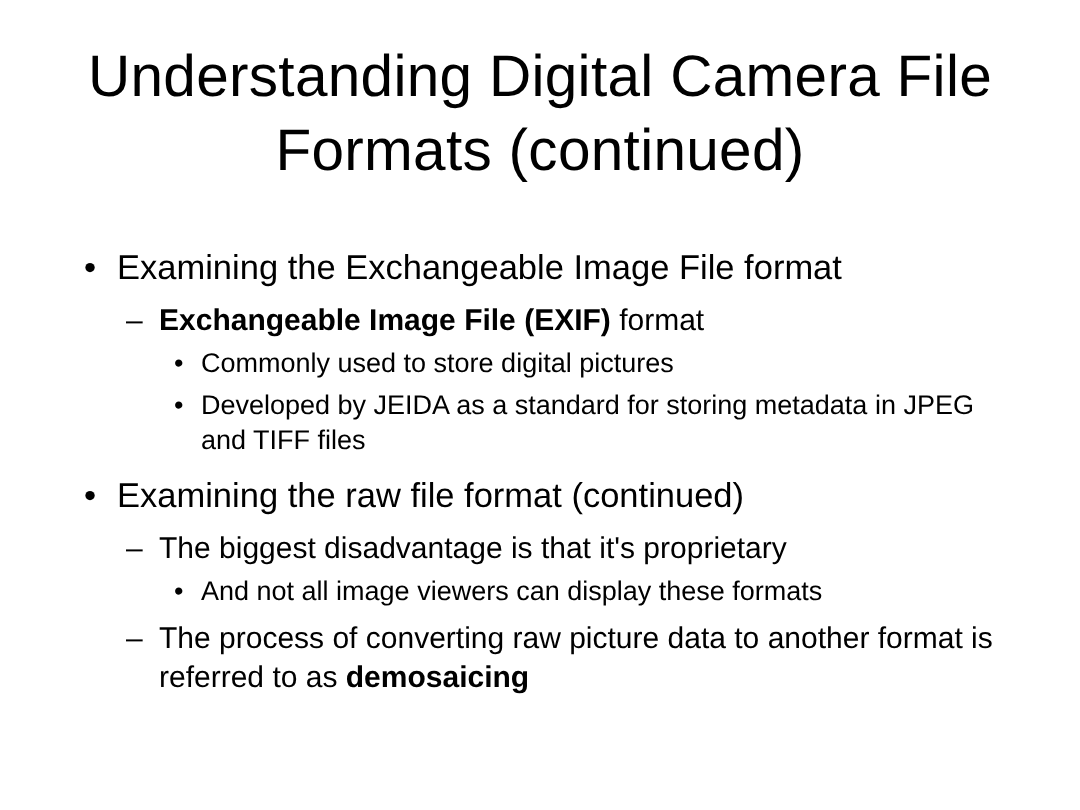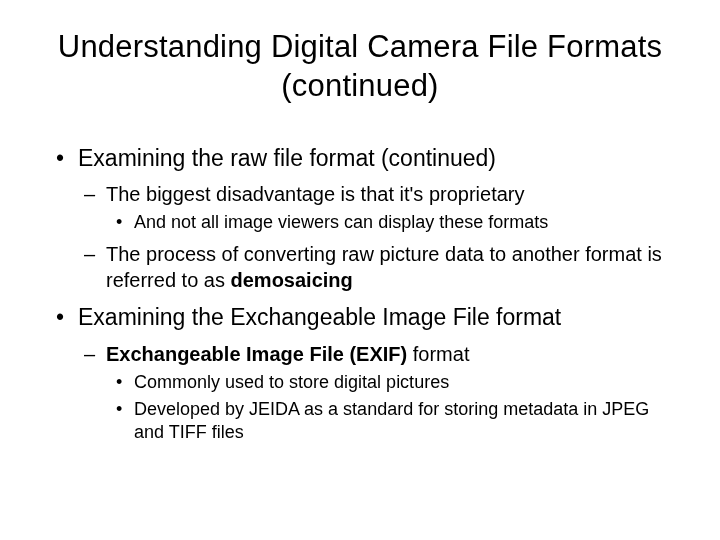--- a/index.html
+++ b/index.html
@@ -4,21 +4,21 @@
 <style>
   * { box-sizing: border-box; margin: 0; padding: 0; }
   html, body { width: 720px; height: 540px; }
   body {
     background: #ffffff;
     font-family: Arial, Helvetica, sans-serif;
     color: #000000;
     padding: 28px 50px 30px 50px;
   }
   .title {
-    font-size: 31px;
+    font-size: 39px;
     text-align: center;
     font-weight: 400;
     line-height: 1.25;
     margin-bottom: 38px;
     letter-spacing: 0.2px;
   }
   ul { list-style: none; }
   .lvl1 > li {
     font-size: 23px;
     line-height: 1.3;
@@ -66,44 +66,44 @@
   }
   .bold { font-weight: 700; }
 </style>
 </head>
 <body>
 
 <h1 class="title">Understanding Digital Camera File Formats (continued)</h1>
 
 <ul class="lvl1">
   <li>
+    <span>Examining the Exchangeable Image File format</span>
+    <ul class="lvl2">
+      <li>
+        <span class="bold">Exchangeable Image File (EXIF)</span><span> format</span>
+        <ul class="lvl3">
+          <li>
+            <span>Commonly used to store digital pictures</span>
+          </li>
+          <li>
+            <span>Developed by JEIDA as a standard for storing metadata in JPEG and TIFF files</span>
+          </li>
+        </ul>
+      </li>
+    </ul>
+  </li>
+  <li>
     <span>Examining the raw file format (continued)</span>
     <ul class="lvl2">
       <li>
         <span>The biggest disadvantage is that it's proprietary</span>
         <ul class="lvl3">
           <li>
             <span>And not all image viewers can display these formats</span>
           </li>
         </ul>
       </li>
       <li>
         <span>The process of converting raw picture data to another format is referred to as </span><span class="bold">demosaicing</span>
       </li>
     </ul>
   </li>
-  <li>
-    <span>Examining the Exchangeable Image File format</span>
-    <ul class="lvl2">
-      <li>
-        <span class="bold">Exchangeable Image File (EXIF)</span><span> format</span>
-        <ul class="lvl3">
-          <li>
-            <span>Commonly used to store digital pictures</span>
-          </li>
-          <li>
-            <span>Developed by JEIDA as a standard for storing metadata in JPEG and TIFF files</span>
-          </li>
-        </ul>
-      </li>
-    </ul>
-  </li>
 </ul>
 
 </body></html>

